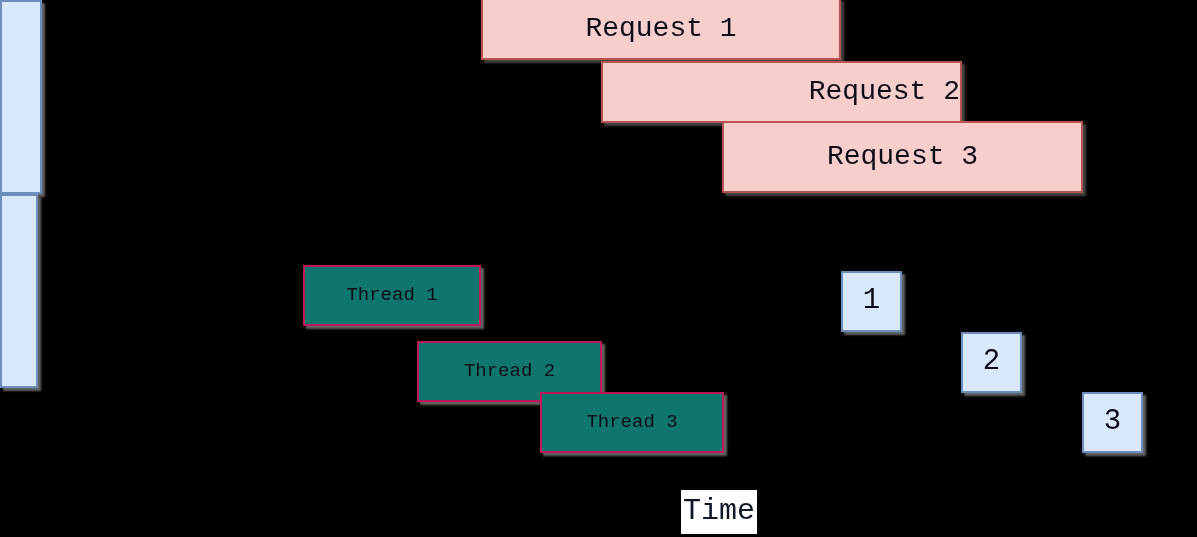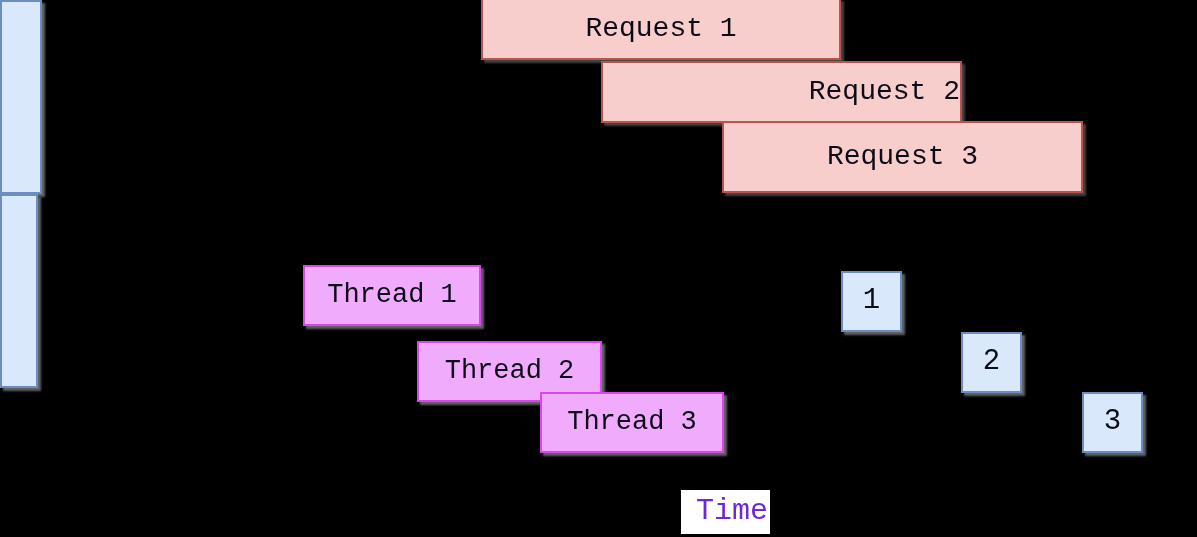--- a/index.html
+++ b/index.html
@@ -26,23 +26,23 @@
     color: #0c0c19;
     white-space: nowrap;
   }
   .req {
     background: #f8cecc;
     border: 2px solid #b85450;
     font-size: 28px;
     box-shadow: 3px 3px 2px rgba(90,90,90,0.75);
   }
   .thr {
-    background: #f0abfc;
-    border: 2px solid #d946ef;
-    font-size: 27px;
+    background: #0f766e;
+    border: 2px solid #be185d;
+    font-size: 19px;
     box-shadow: 3px 3px 2px rgba(125,125,125,0.78);
   }
   .num {
     background: #dae8fc;
     border: 2px solid #6c8ebf;
     font-size: 29px;
     box-shadow: 3px 3px 2px rgba(125,125,125,0.78);
   }
   .bar {
     background: #dae8fc;
@@ -58,24 +58,24 @@
     position: absolute;
     width: 0;
     height: 0;
     border-top: 6px solid transparent;
     border-bottom: 6px solid transparent;
     border-left: 11px solid #000000;
   }
   .axis-label {
     position: absolute;
     background: #ffffff;
-    color: #6d28d9;
+    color: #0f172a;
     font-size: 30px;
     line-height: 1;
-    padding: 6px 2px 8px 15px;
+    padding: 6px 2px 8px 2px;
     white-space: nowrap;
   }
 </style>
 </head>
 <body>
 
 <div id="stage">
 
   <div class="box req" style="left:481px; top:-2px; width:360px; height:62px;">
     <span>Request 1</span>

